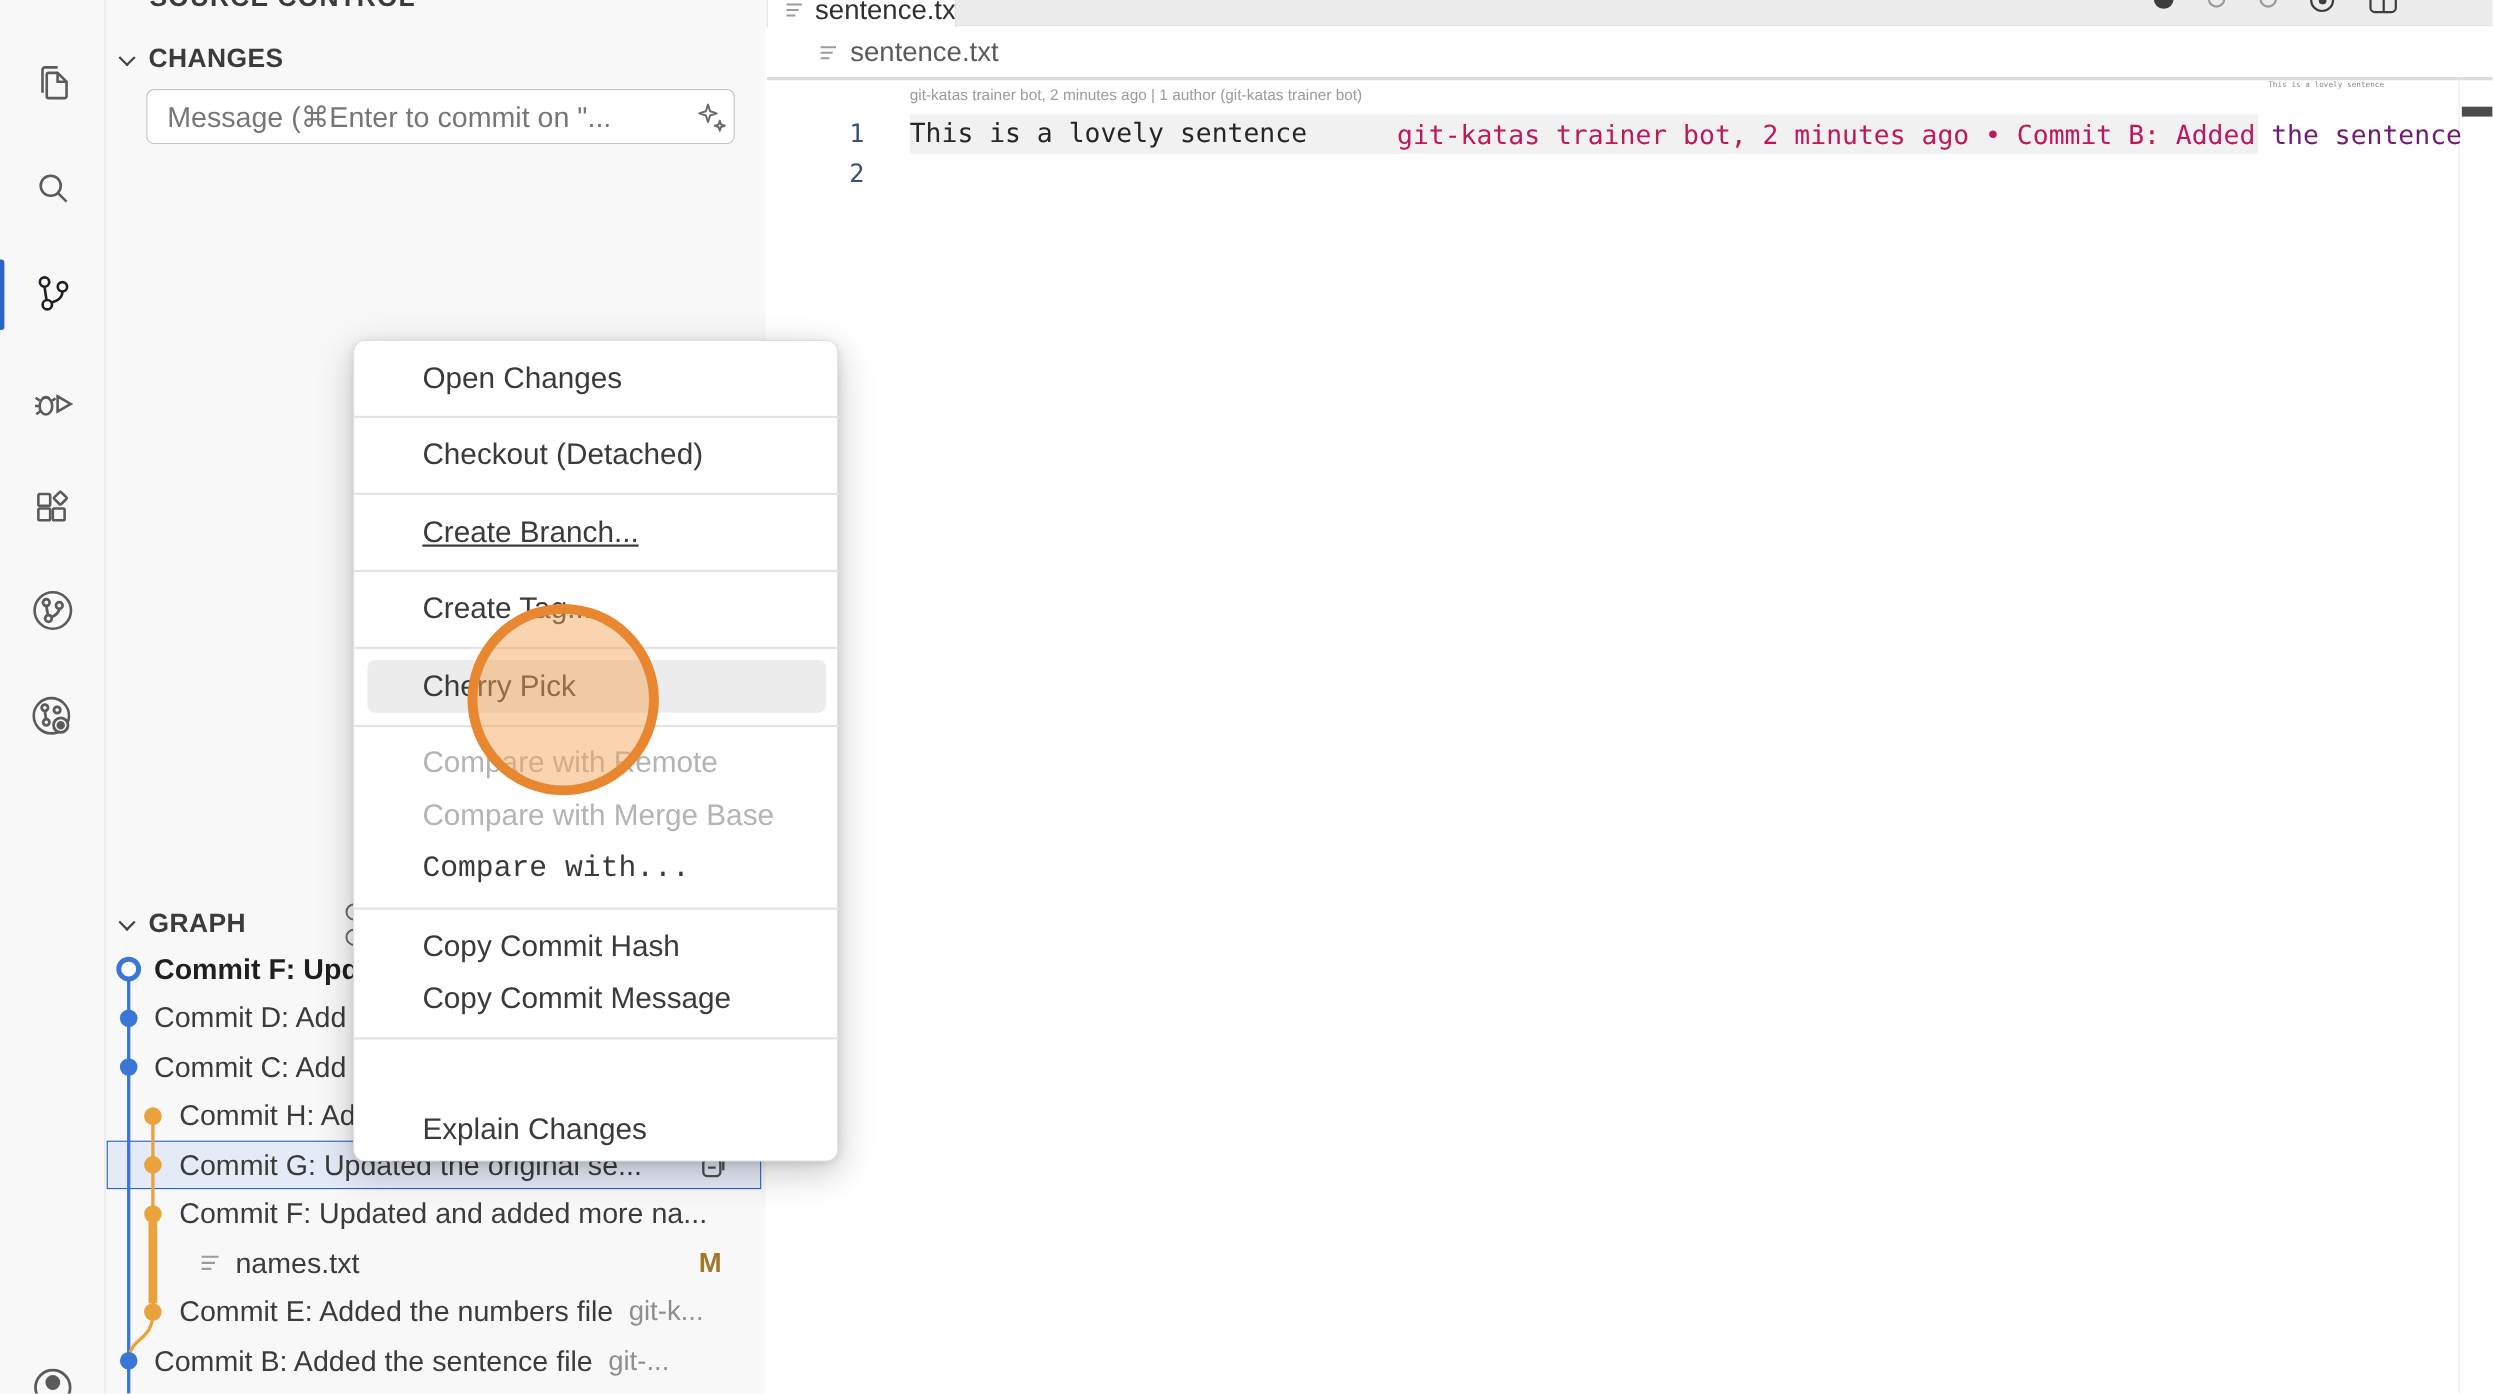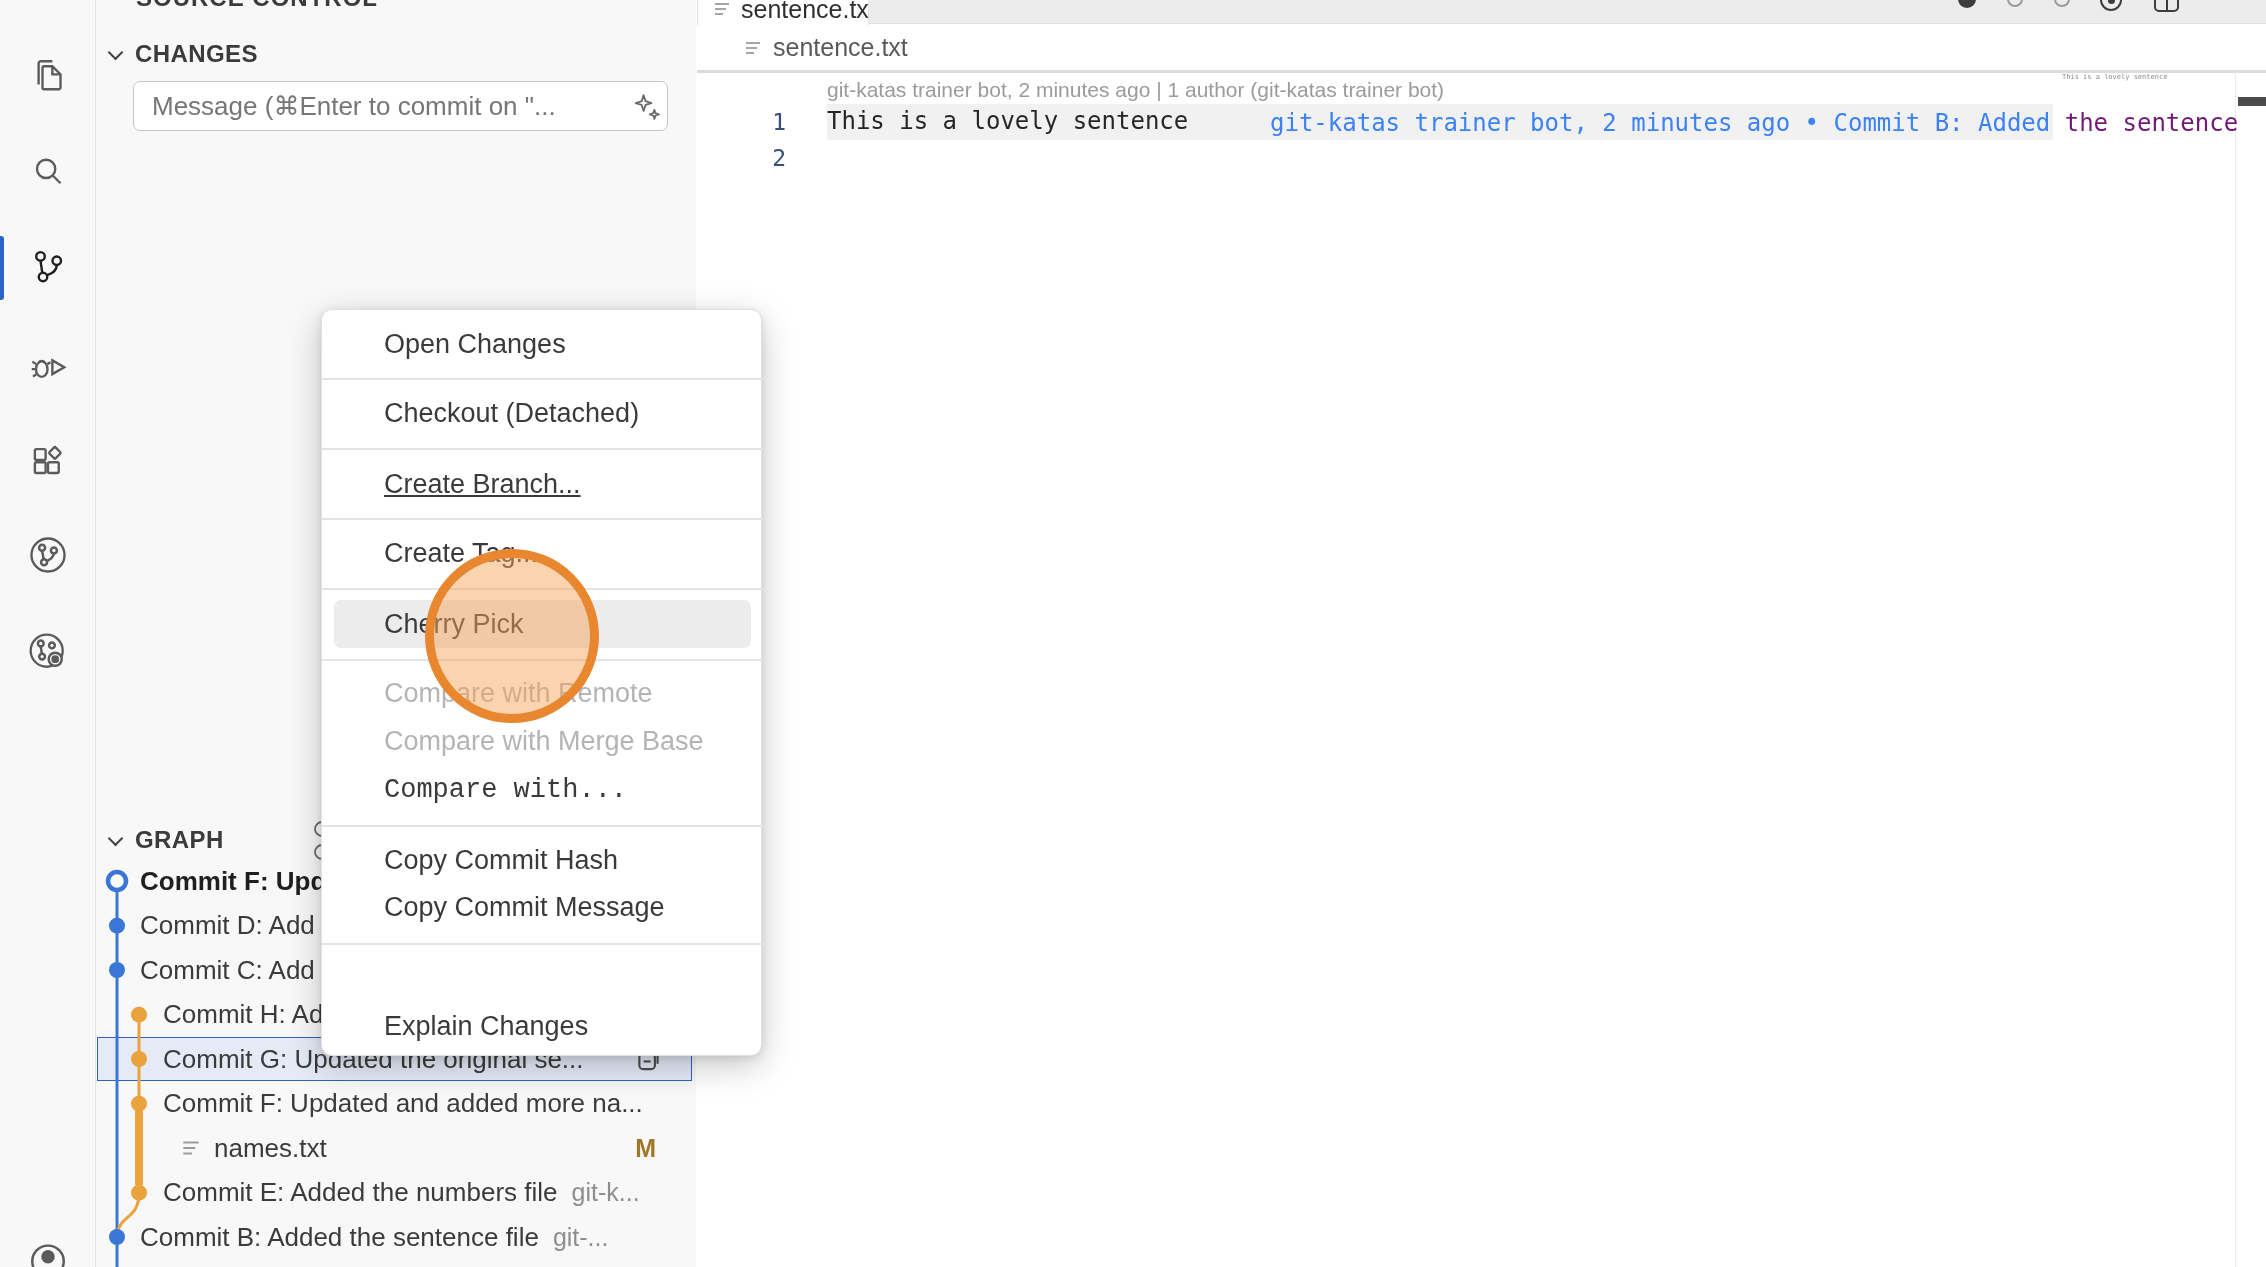--- a/index.html
+++ b/index.html
@@ -60,26 +60,26 @@
   #tab-active { left:697px; top:0; width:172px; height:25px; background:#fff;
     border-left:1px solid #e0e0e0; border-right:1px solid #e0e0e0; overflow:hidden; z-index:2; }
   #tab-inner { position:absolute; left:14px; top:-7px; height:32px; display:flex;
     align-items:center; gap:9px; font-size:25px; color:#2f2f2f; }
   #breadcrumbs { left:697px; top:24px; width:1569px; height:47px; background:#fff;
     display:flex; align-items:center; padding-left:46px; gap:10px;
     font-size:25px; color:#5a5a5a; }
   #bc-border { left:697px; top:70px; width:1569px; height:2.5px; background:#dcdcdc; }
   .linenum { position:absolute; left:760px; width:26px; text-align:right;
     font-family:"DejaVu Sans Mono", monospace; font-size:23px; color:#37517a; }
-  #lens { left:827px; top:78px; font-size:21px; color:#9b9b9b; }
+  #lens { left:827px; top:78px; font-size:14px; color:#9b9b9b; }
   #line1-band { left:827px; top:104px; width:1226px; height:36px; background:#f1f1f1; }
   .code { font-family:"DejaVu Sans Mono", monospace; font-size:24px; color:#262626; }
   #ghost { left:1270px; top:109px; font-family:"DejaVu Sans Mono", monospace; font-size:24px;
     white-space:pre; z-index:3; }
-  #ghost .g1 { color:#3b82f6;margin-top:35px; }
+  #ghost .g1 { color:#be185d;margin-top:35px; }
   #ghost .g2 { color:#701a75; }
   #minimap-text { left:2062px; top:73px; font-family:"DejaVu Sans Mono", monospace;
     font-size:7px; color:#8a8a8a; z-index:2; }
   #mm-border { left:2235px; top:72px; width:1px; height:1195px; background:#ececec; }
   #scroll-deco { left:2238px; top:97px; width:28px; height:9px; background:#4b4b4b; }
   .tr-icon { position:absolute; z-index:1; }
 </style>
 </head>
 <body>
 

